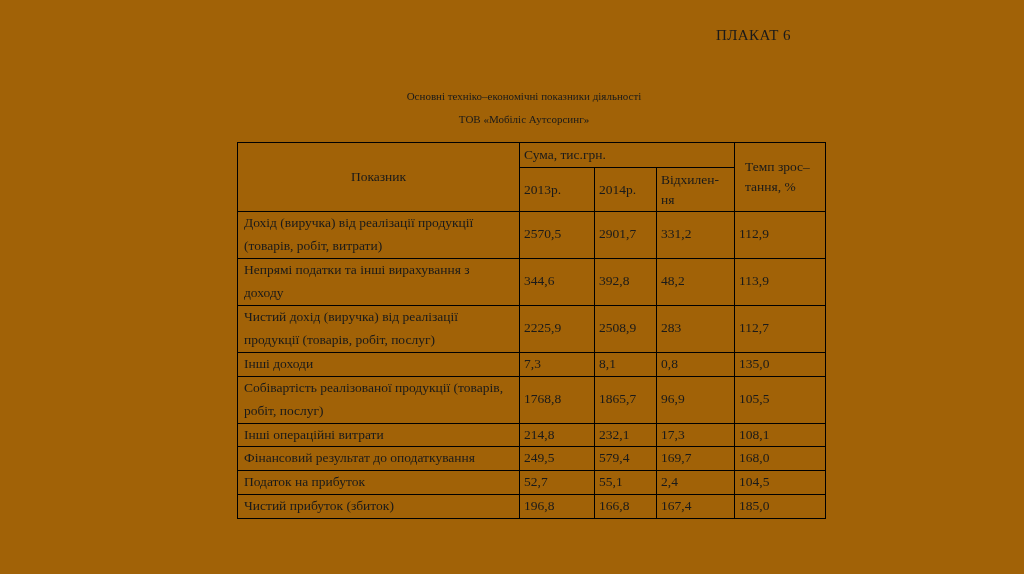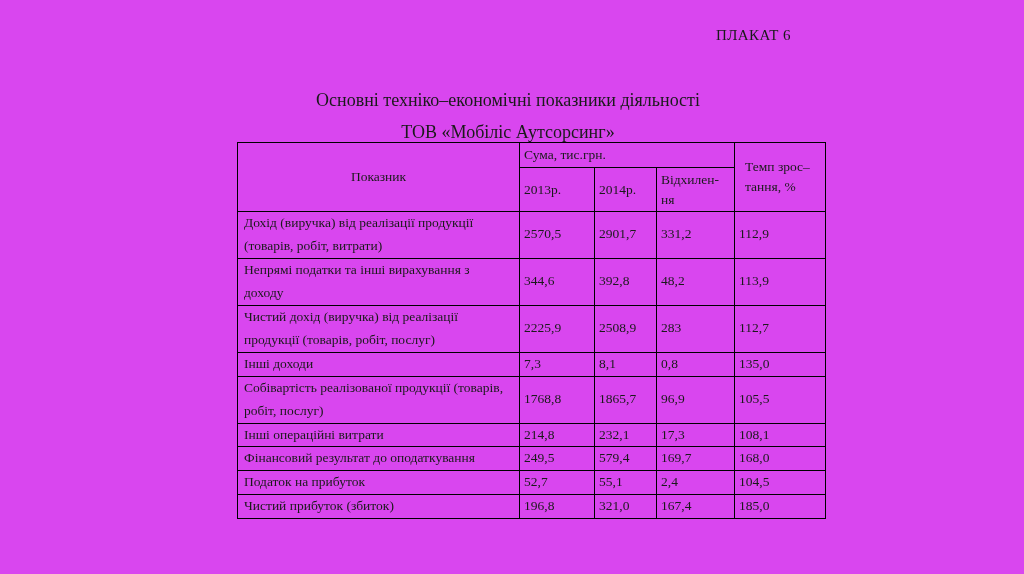--- a/index.html
+++ b/index.html
@@ -8,37 +8,37 @@
     height: 574px;
     background: #ffffff;
     font-family: "Liberation Serif", serif;
     color: #1a1a1a;
     position: relative;
     overflow: hidden;
   }
   .page {
     position: absolute;
     inset: 0;
-    background: #d946ef;
+    background: #a16207;
   }
   .poster-label {
     position: absolute;
     left: 716px;
     top: 27px;
     font-size: 15px;
     letter-spacing: 0.4px;
     white-space: nowrap;
   }
   .title-block {
     position: absolute;
-    left: 212px;
+    left: 228px;
     top: 90px;
     width: 592px;
     text-align: center;
-    font-size: 18px;
+    font-size: 11px;
   }
   .title-line-1 { margin-bottom: 11px; }
   .data-table {
     position: absolute;
     left: 237px;
     top: 142px;
     width: 588px;
     border-collapse: collapse;
     table-layout: fixed;
     font-size: 13.5px;
@@ -159,20 +159,20 @@
       <tr class="rh-23">
         <td class="c-label">Податок на прибуток</td>
         <td>52,7</td>
         <td>55,1</td>
         <td>2,4</td>
         <td>104,5</td>
       </tr>
       <tr class="rh-23">
         <td class="c-label">Чистий прибуток (збиток)</td>
         <td>196,8</td>
-        <td>321,0</td>
+        <td>166,8</td>
         <td>167,4</td>
         <td>185,0</td>
       </tr>
     </tbody>
   </table>
 
 </div>
 
 </body></html>

